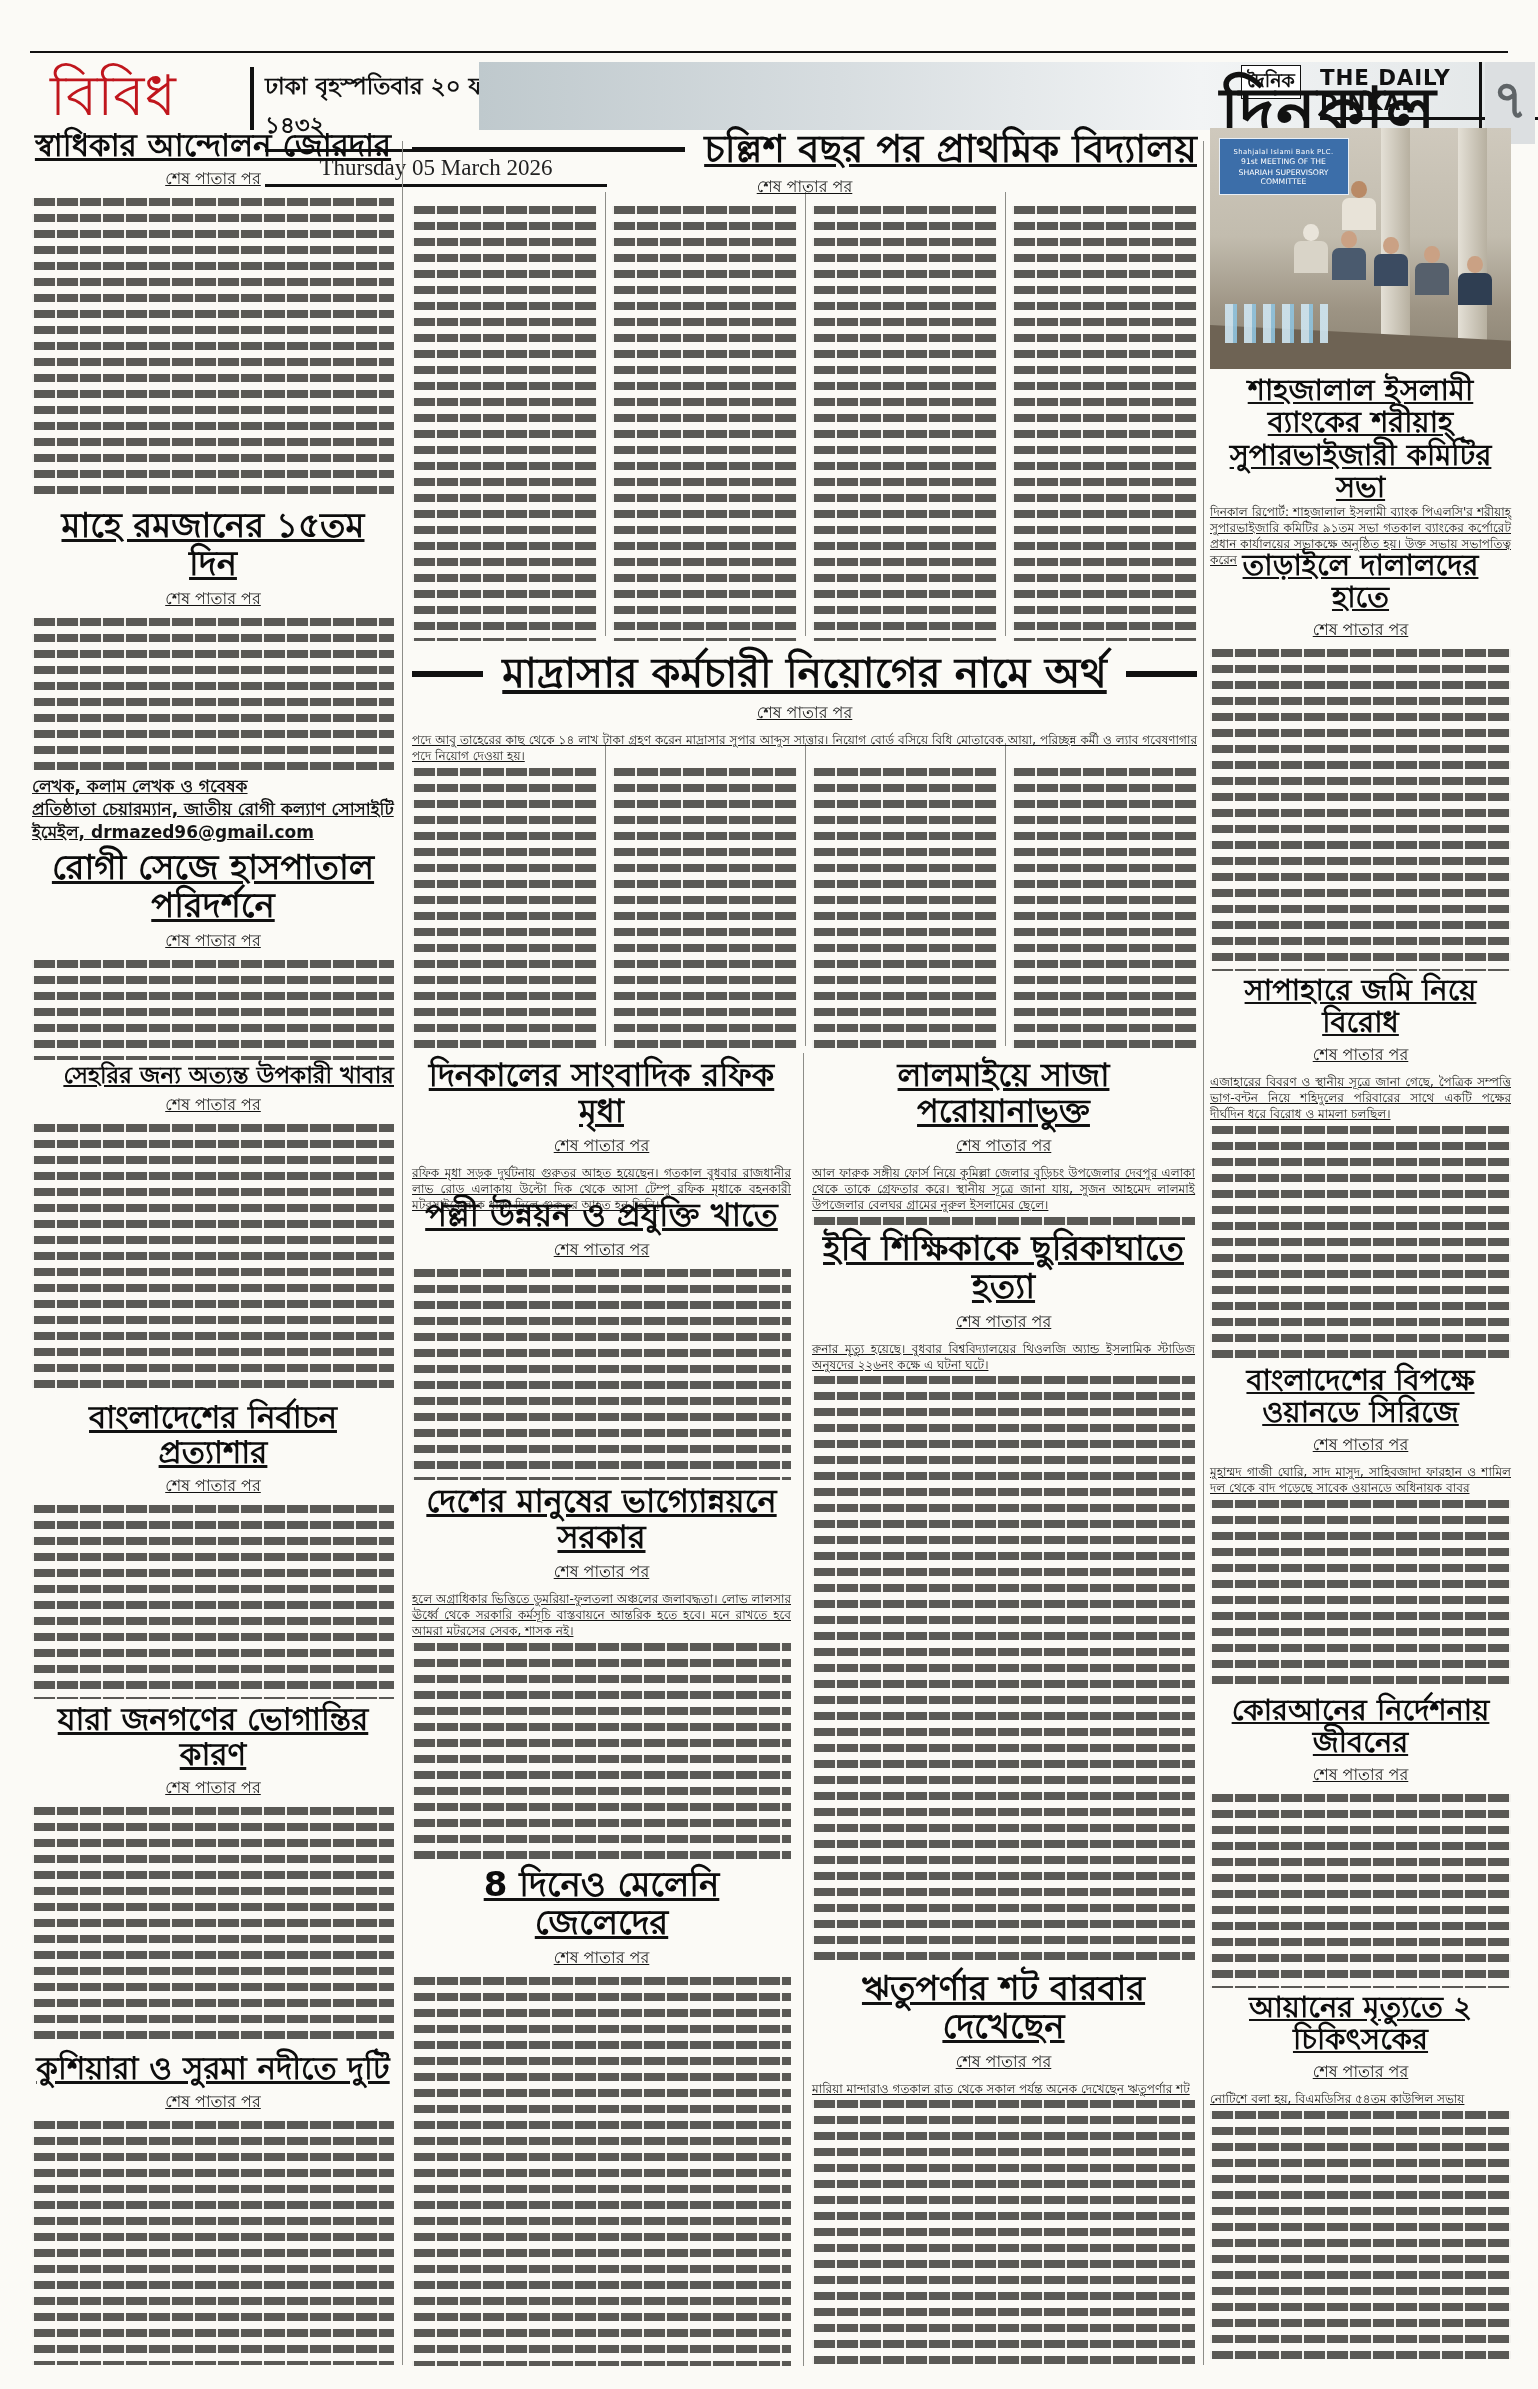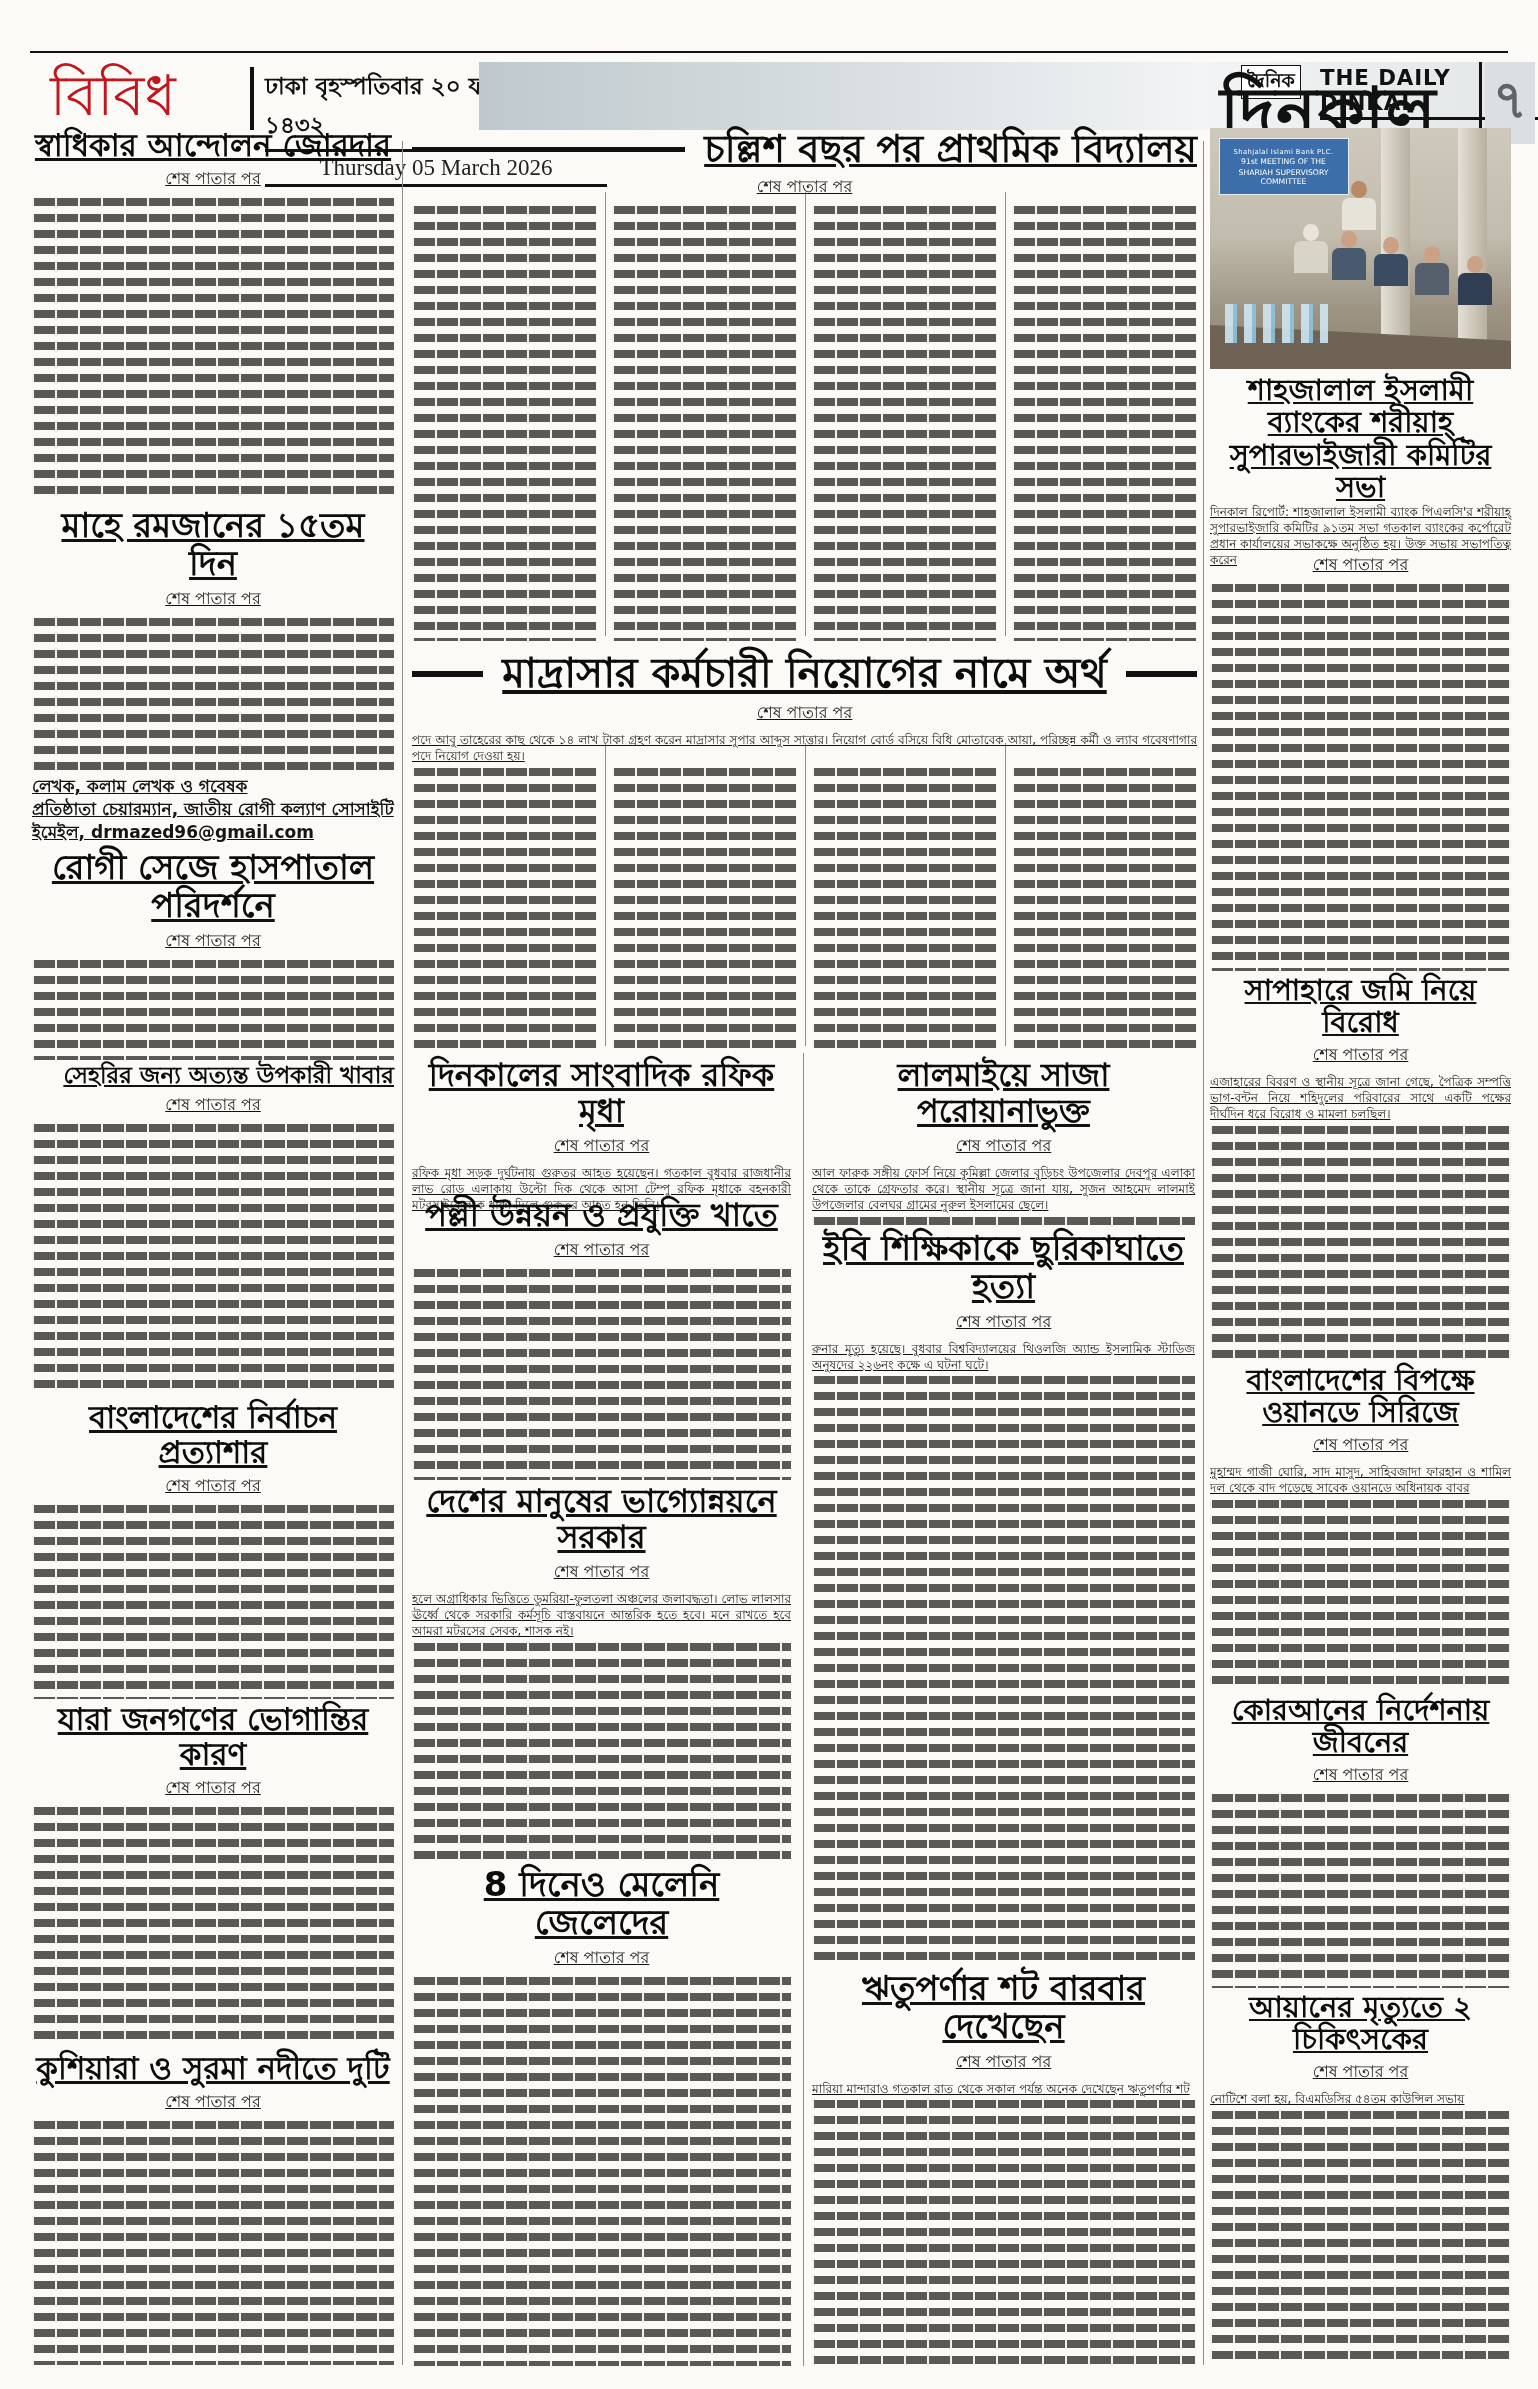--- a/index.html
+++ b/index.html
@@ -245,20 +245,21 @@
     <div class="ph-bottles" data-interactable="false"></div>
   </div>
 
   <div class="article" style="left:1210px;top:374px;width:301px;height:171px;" data-interactable="false">
     <div class="headline" style="font-size:29px;" data-interactable="false">শাহজালাল ইসলামী ব্যাংকের শরীয়াহ্ সুপারভাইজারী কমিটির সভা</div>
     <div class="abody" data-interactable="false">দিনকাল রিপোর্ট: শাহজালাল ইসলামী ব্যাংক পিএলসি'র শরীয়াহ্ সুপারভাইজারি কমিটির ৯১তম সভা গতকাল ব্যাংকের কর্পোরেট প্রধান কার্যালয়ের সভাকক্ষে অনুষ্ঠিত হয়। উক্ত সভায় সভাপতিত্ব করেন</div>
     <div class="fill" data-interactable="false"></div>
   </div>
 
   <div class="article" style="left:1210px;top:549px;width:301px;height:422px;" data-interactable="false">
+    <div class="headline" style="font-size:29px;" data-interactable="false">তাড়াইলে দালালদের হাতে</div>
     <div class="kicker" data-interactable="false">শেষ পাতার পর</div>
     <div class="fill" data-interactable="false"></div>
   </div>
 
   <div class="article" style="left:1210px;top:974px;width:301px;height:386px;" data-interactable="false">
     <div class="headline" style="font-size:29px;" data-interactable="false">সাপাহারে জমি নিয়ে বিরোধ</div>
     <div class="kicker" data-interactable="false">শেষ পাতার পর</div>
     <div class="abody" data-interactable="false">এজাহারের বিবরণ ও স্থানীয় সূত্রে জানা গেছে, পৈত্রিক সম্পত্তি ভাগ-বন্টন নিয়ে শহিদুলের পরিবারের সাথে একটি পক্ষের দীর্ঘদিন ধরে বিরোধ ও মামলা চলছিল।</div>
     <div class="fill" data-interactable="false"></div>
   </div>

